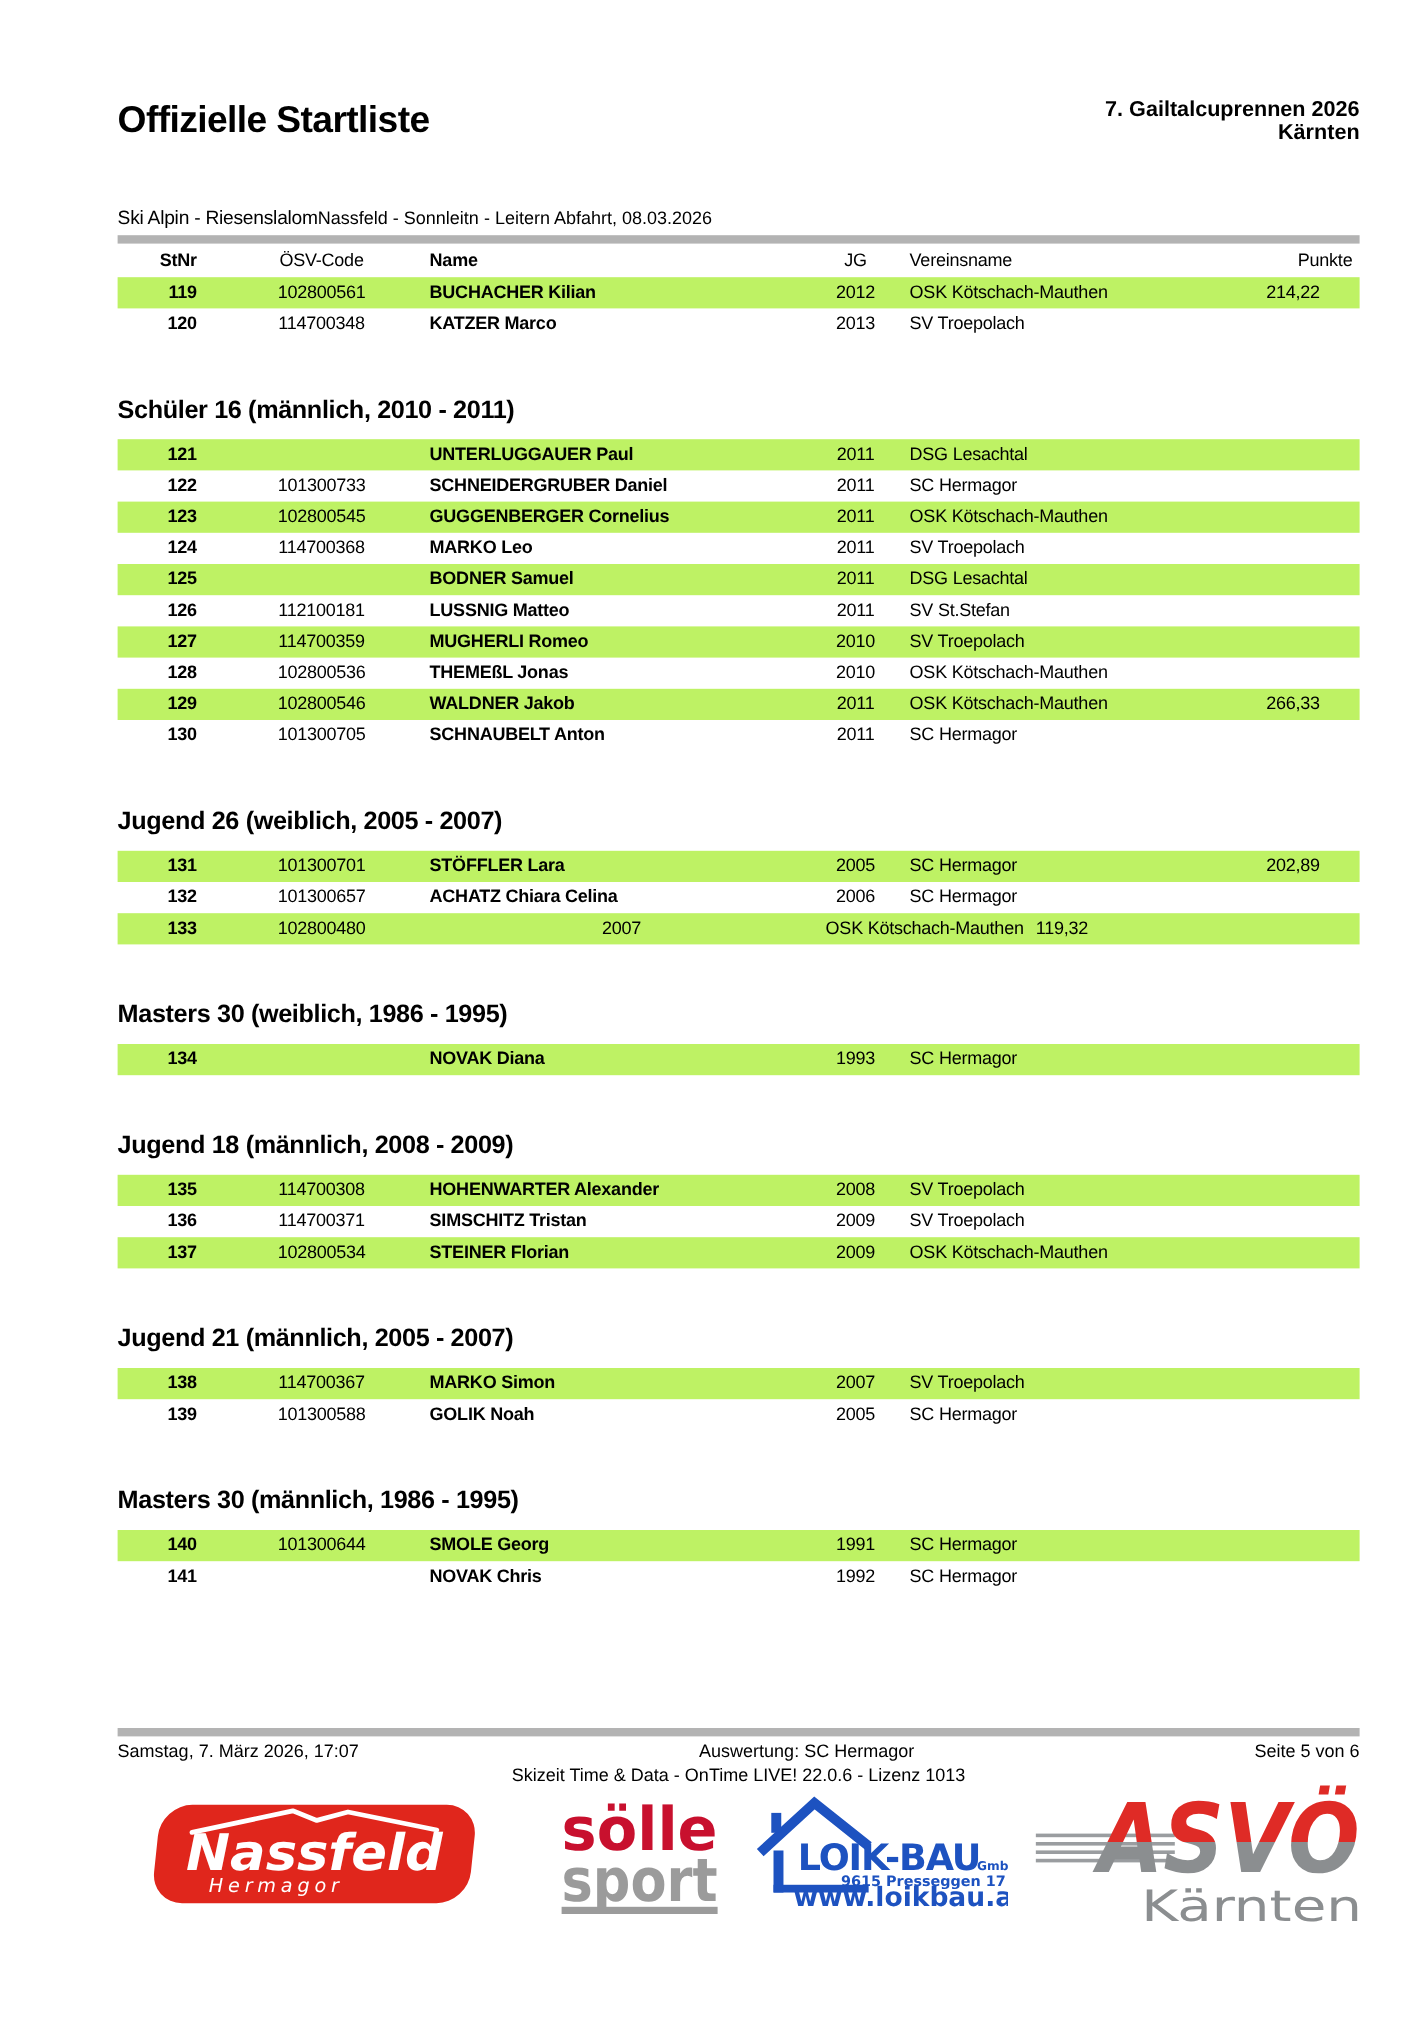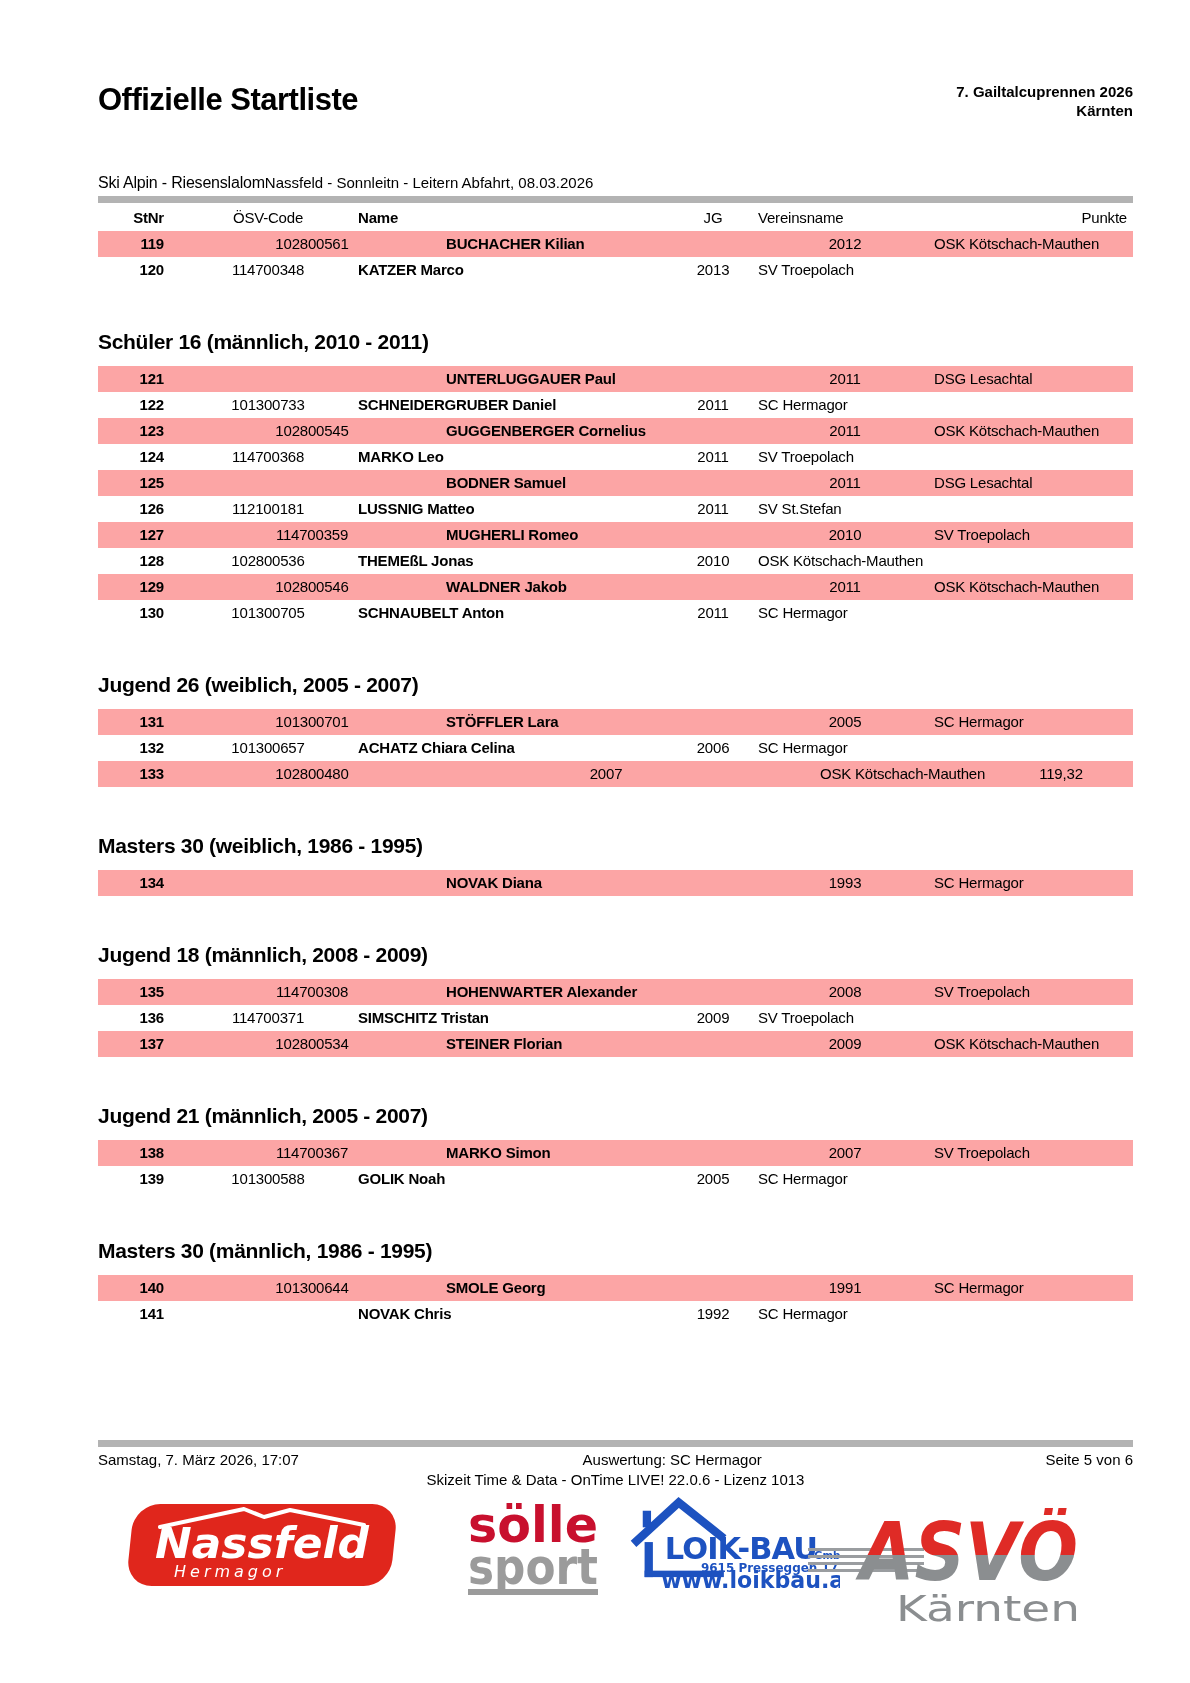--- a/index.html
+++ b/index.html
@@ -4,55 +4,55 @@
 <style>
   html,body{margin:0;padding:0;}
   body{
     width:1190px;height:1683px;background:#ffffff;color:#000;
     font-family:"Liberation Sans",sans-serif;position:relative;overflow:hidden;
   }
   .page{width:1035px;margin-left:98px;}
   
   .header-top{padding-top:82px;display:flex;justify-content:space-between;align-items:flex-start;}
   .doc-title{font-size:31px;font-weight:bold;letter-spacing:-0.5px;line-height:36px;}
-  .event-block{text-align:right;font-size:15px;font-weight:bold;line-height:19px;}
+  .event-block{text-align:right;font-size:18px;font-weight:bold;line-height:19px;}
   .subheader{display:flex;justify-content:flex-start;align-items:baseline;margin-top:6px;}
   .discipline{font-size:16px;letter-spacing:-0.2px;}
   .venue{font-size:15px;margin-top:48px;}
   .band{height:7px;background:#b3b3b3;margin-top:4px;}
   
   .cols{display:grid;grid-template-columns:80px 180px 320px 70px 280px 1fr;}
   .colhead{margin-top:2px;height:26px;line-height:26px;font-size:15px;letter-spacing:-0.2px;}
   .colhead .h-stnr{text-align:right;padding-right:14px;font-weight:bold;}
   .colhead .h-code{text-align:center;}
   .colhead .h-name{font-weight:bold;}
   .colhead .h-jg{text-align:center;}
   .colhead .h-club{padding-left:10px;}
   .colhead .h-points{text-align:right;padding-right:6px;}
   .tbl{width:100%;}
   .row{display:grid;grid-template-columns:80px 180px 320px 70px 280px 1fr;height:26px;line-height:26px;font-size:15px;letter-spacing:-0.2px;}
-  .row.shaded{background:#fca5a5;gap:44px;}
+  .row.shaded{background:#bef264;}
   .c-stnr{text-align:right;padding-right:14px;font-weight:bold;}
   .c-code{text-align:center;}
   .c-name{font-weight:bold;white-space:nowrap;}
   .c-jg{text-align:center;}
   .c-club{padding-left:10px;white-space:nowrap;}
   .c-points{text-align:center;padding-right:6px;}
   .section-title{margin-top:46px;margin-bottom:11px;font-size:21px;font-weight:bold;letter-spacing:-0.3px;line-height:26px;}
   
   .footer{position:absolute;left:98px;top:1412px;width:1035px;margin-top:28px;}
   .footer .band{margin-top:0;}
   .footer-line1{display:flex;justify-content:space-between;font-size:15px;margin-top:4px;}
   .footer-line2{text-align:center;font-size:15px;margin-top:3px;}
   
   .logo{position:absolute;}
   .logo-nassfeld{left:112px;top:1500px;}
   .logo-soelle{left:466px;top:1500px;}
   .logo-loik{left:628px;top:1492px;}
-  .logo-asvoe{left:808px;top:1488px;margin-top:20px;}
+  .logo-asvoe{left:863px;top:1488px;}
 </style>
 </head>
 <body>
 
 <div class="page">
 
   <div class="header-top">
     <div class="doc-title">Offizielle Startliste</div>
     <div class="event-block">
       <div>7. Gailtalcuprennen 2026</div>

